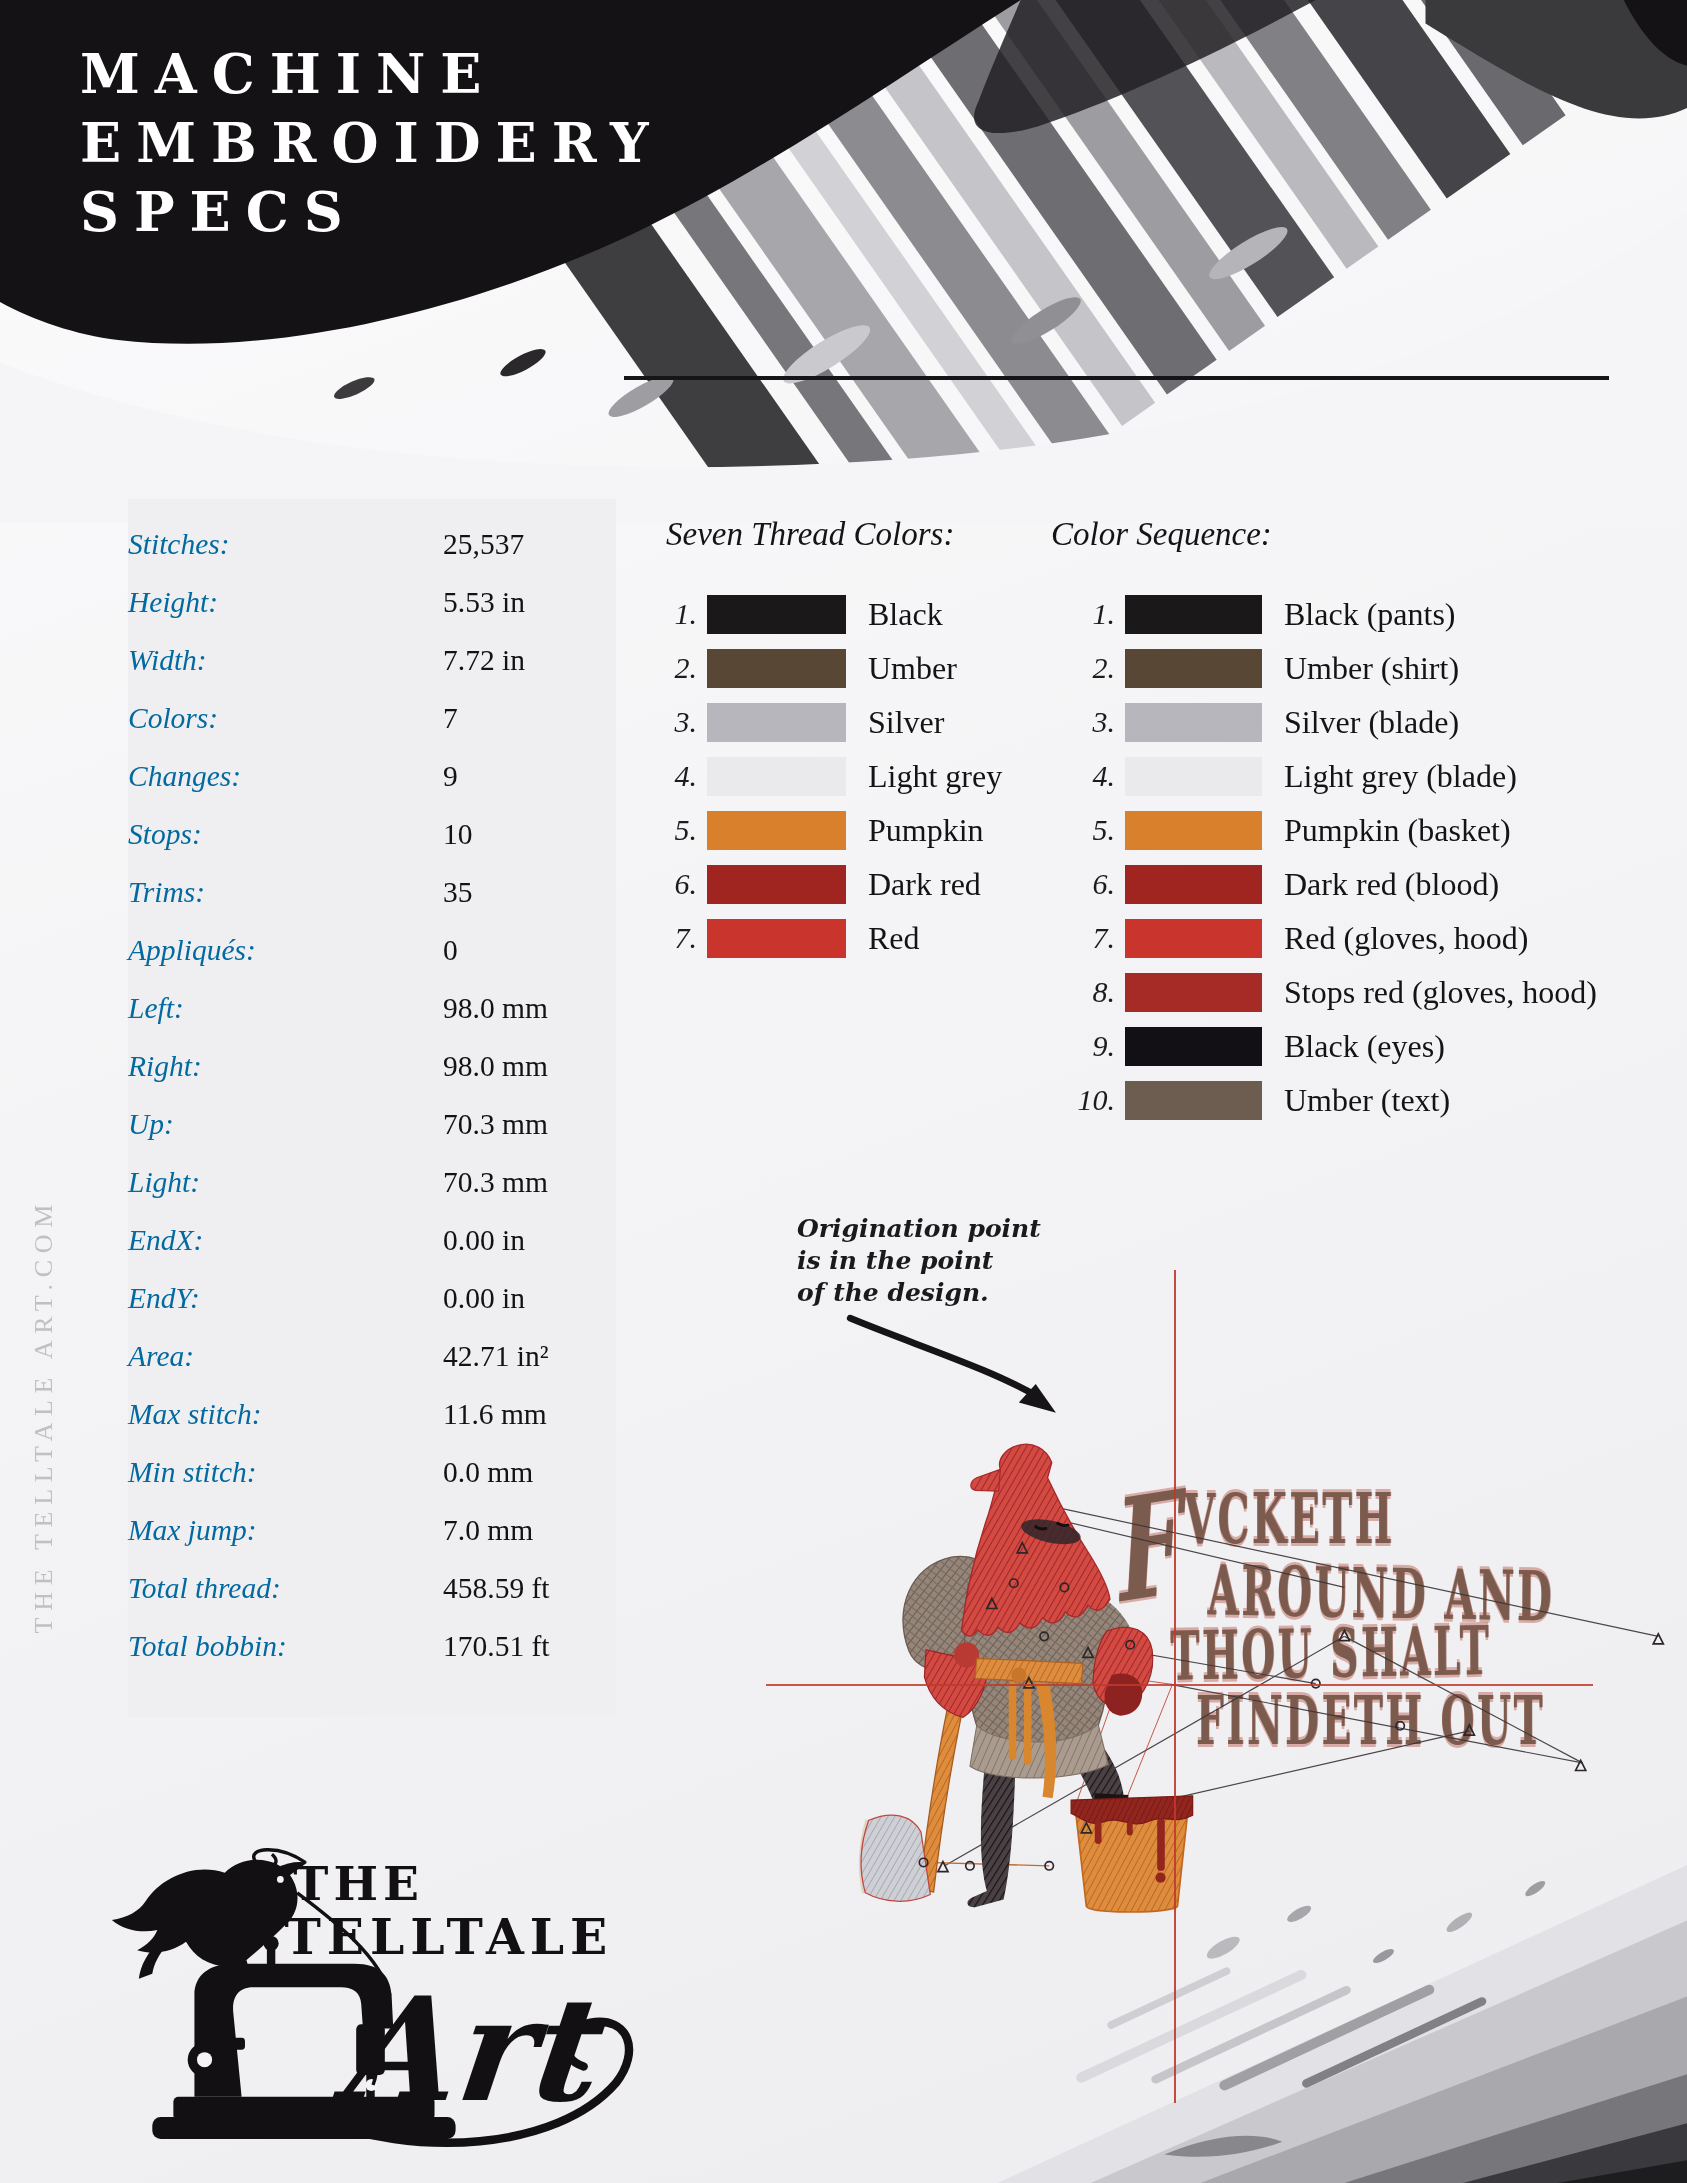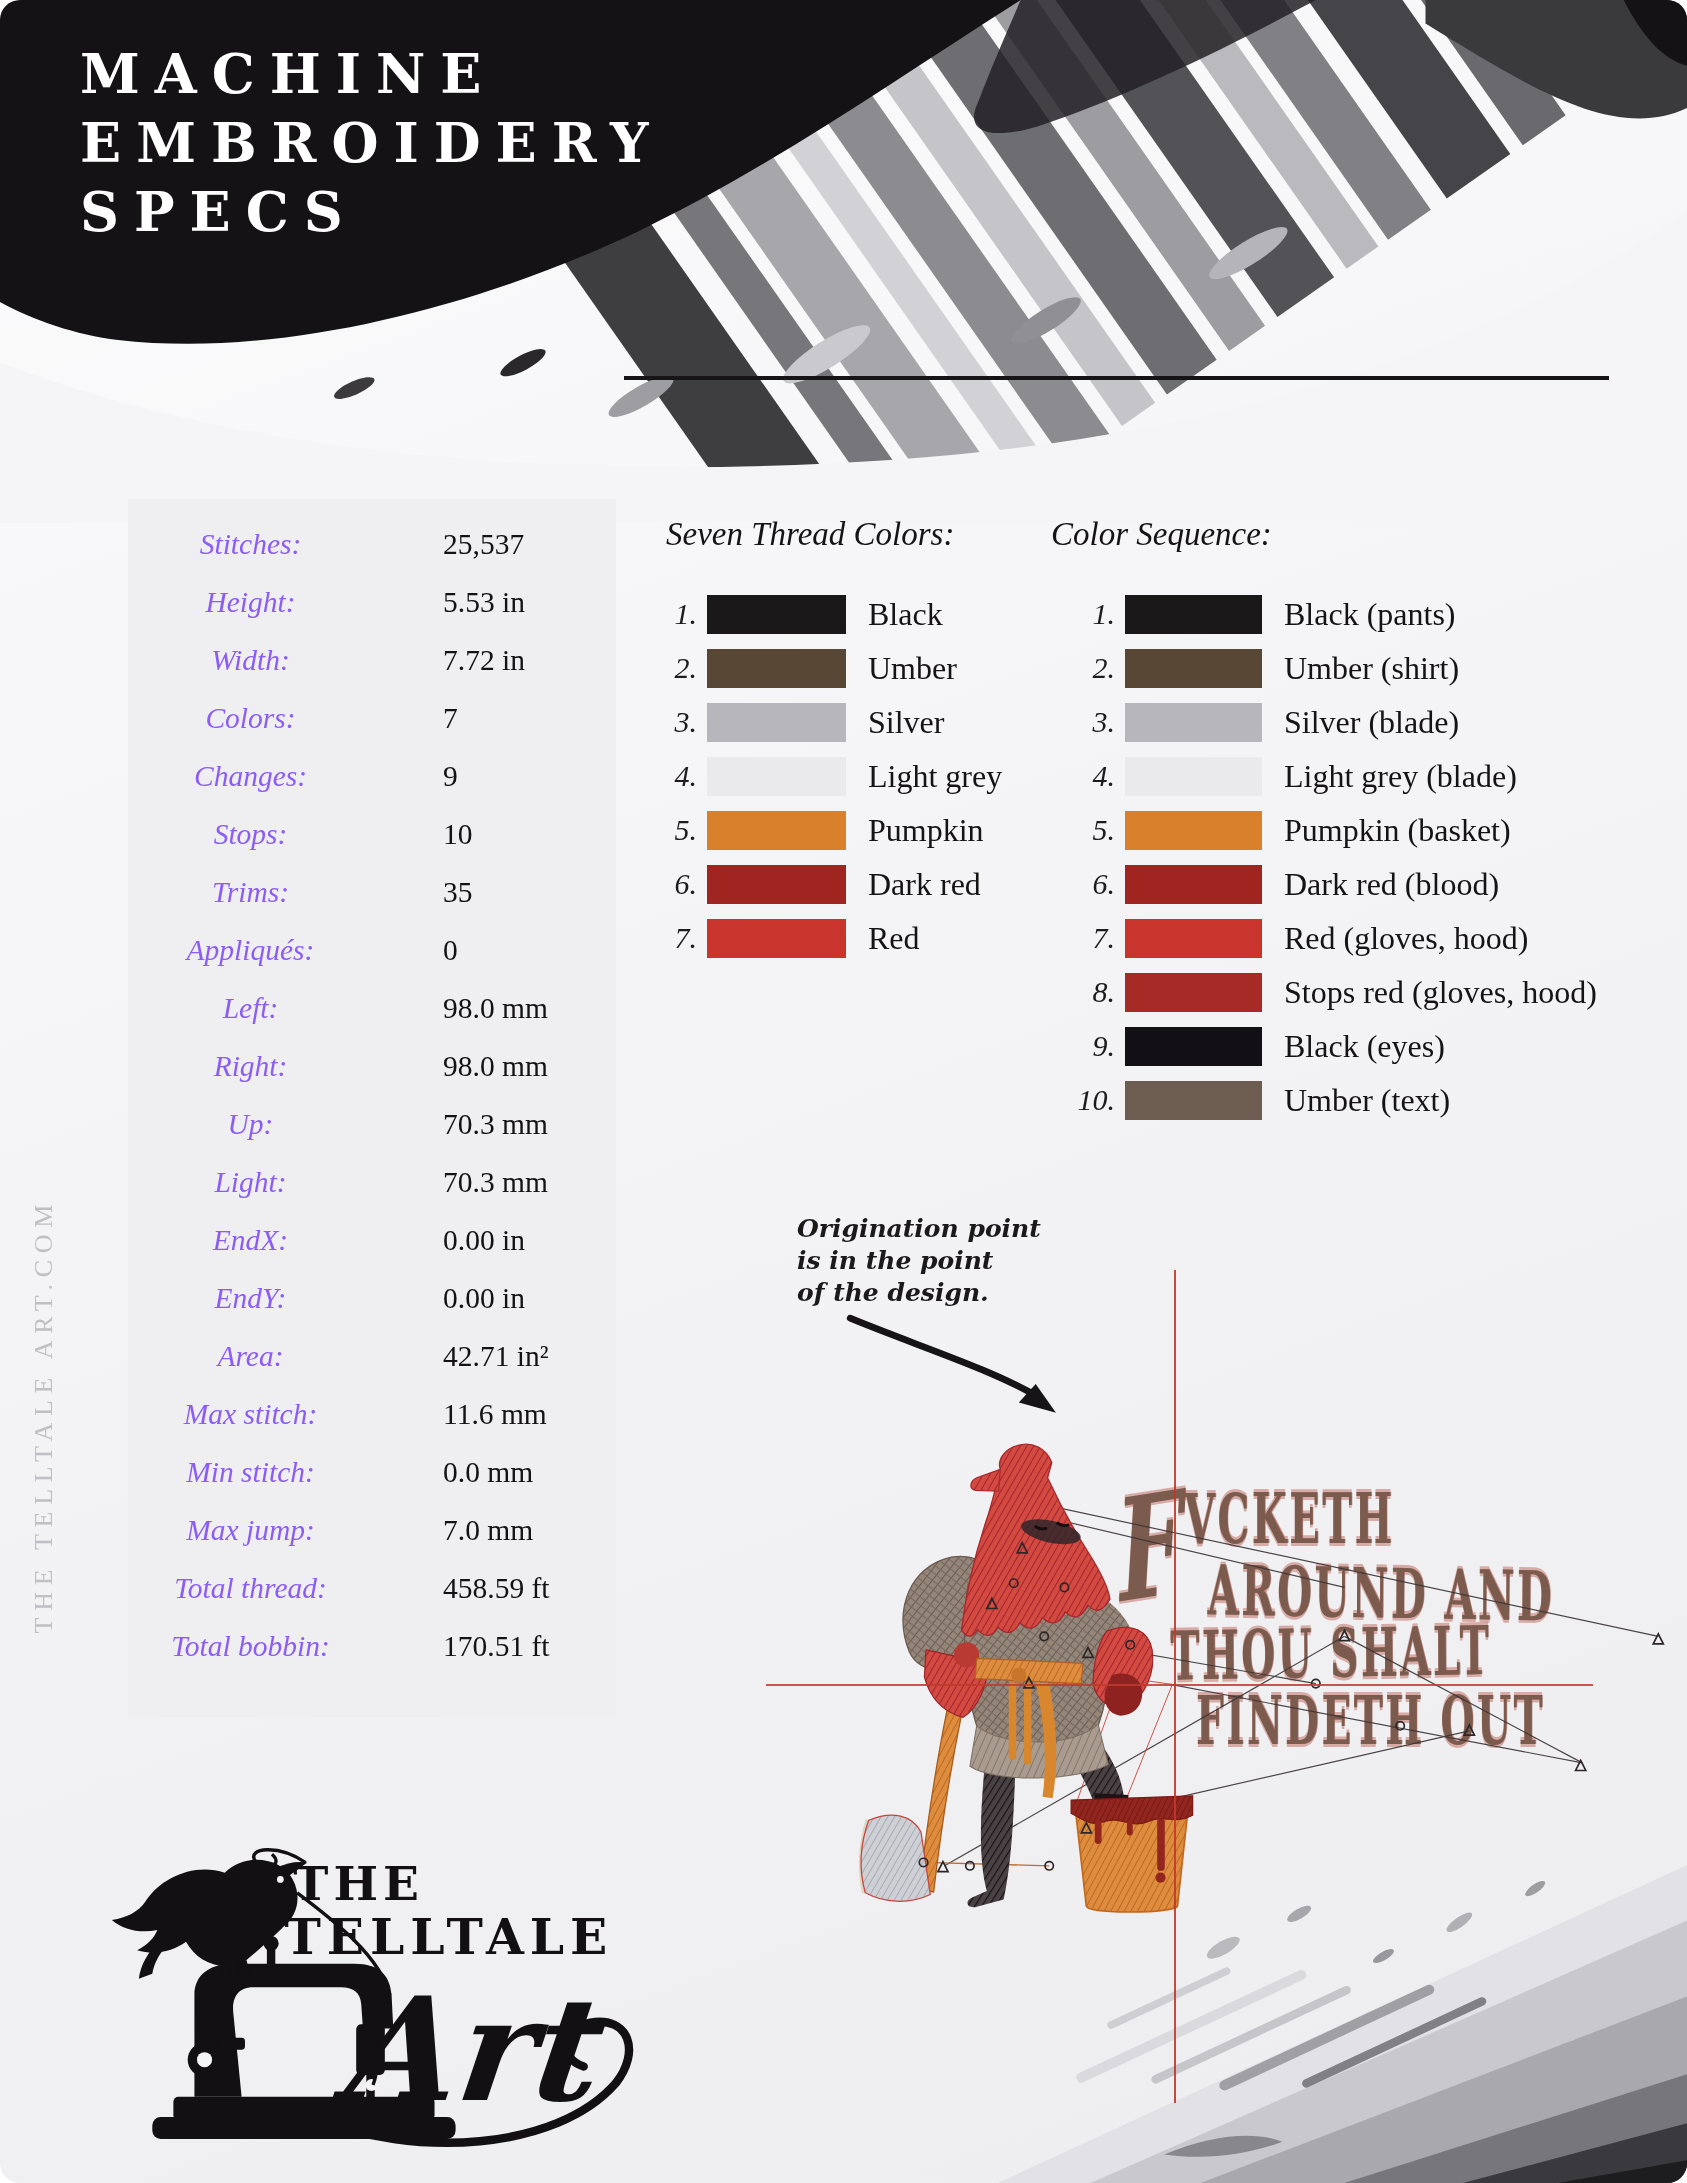--- a/index.html
+++ b/index.html
@@ -1,19 +1,19 @@
 <!DOCTYPE html>
 <html style="font-size:13.5px"><head>
 <meta charset="utf-8">
 <style>
   html,body{margin:0;padding:0;}
   .page{
     position:relative;width:1687px;height:2183px;overflow:hidden;
     background:linear-gradient(160deg,#fbfbfc 0%,#f4f4f6 45%,#ededf0 100%);
-    font-family:"Liberation Serif", serif;color:#1c1a1b;border-radius:20px;
+    font-family:"Liberation Serif", serif;color:#1c1a1b;
   }
   svg{display:block;}
 
   
   .header-art{position:absolute;left:0;top:0;width:1687px;height:523px;}
   .masthead{
     position:absolute;left:80px;top:40px;z-index:5;
     font-family:"DejaVu Serif", serif;font-weight:bold;color:#ffffff;
     font-size:54px;line-height:69px;letter-spacing:15px;
   }
@@ -30,21 +30,21 @@
   }
 
   
   .stats-panel{
     position:absolute;left:128px;top:499px;width:488px;height:1218px;
     background:#efeff1;display:flex;flex-direction:column;justify-content:center;
     padding:0;box-sizing:border-box;z-index:3;
   }
   .stat-row{display:flex;align-items:baseline;height:58px;}
   .stat-label{
-    width:245px;text-align:center;font-style:italic;font-size:29.5px;color:#8b5cf6;
+    width:245px;text-align:left;font-style:italic;font-size:29.5px;color:#0369a1;
     font-family:"Liberation Serif", serif;flex:none;
   }
   .stat-value{
     margin-left:70px;font-size:29.5px;color:#141214;
     font-family:"Liberation Serif", serif;white-space:nowrap;
   }
 
   
   .list-heading{
     position:absolute;font-style:italic;font-size:33px;color:#151314;

